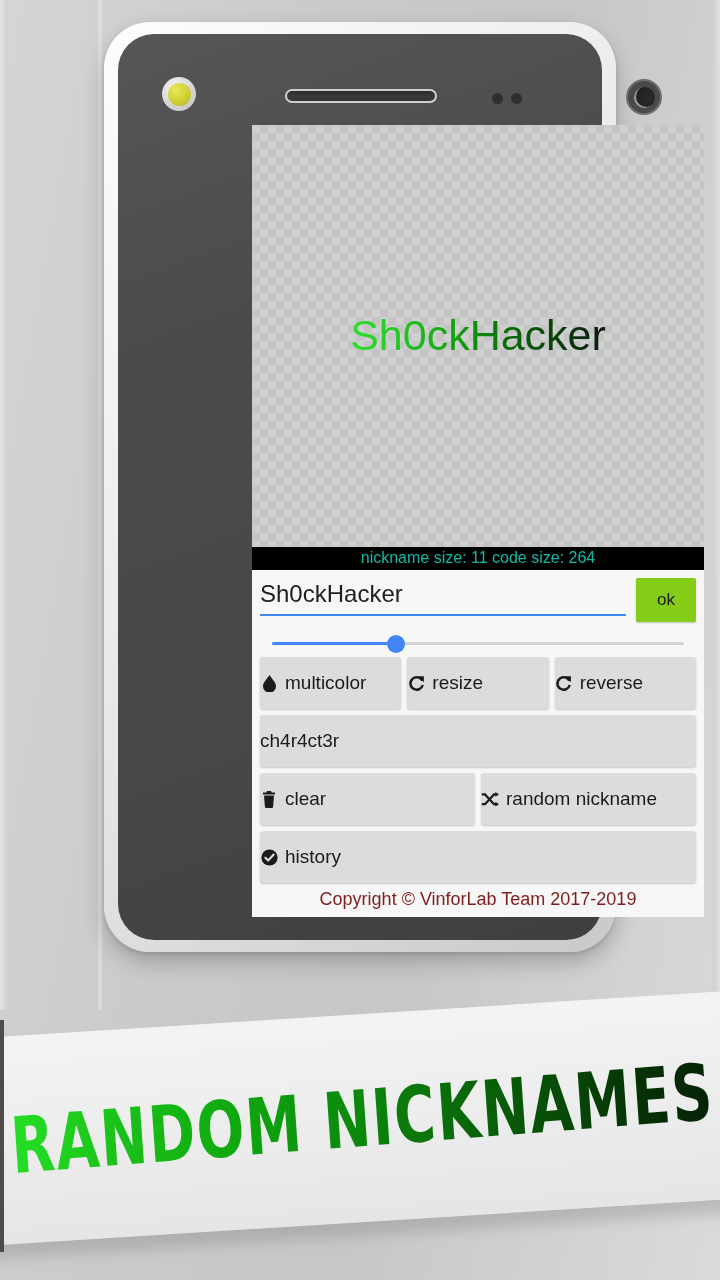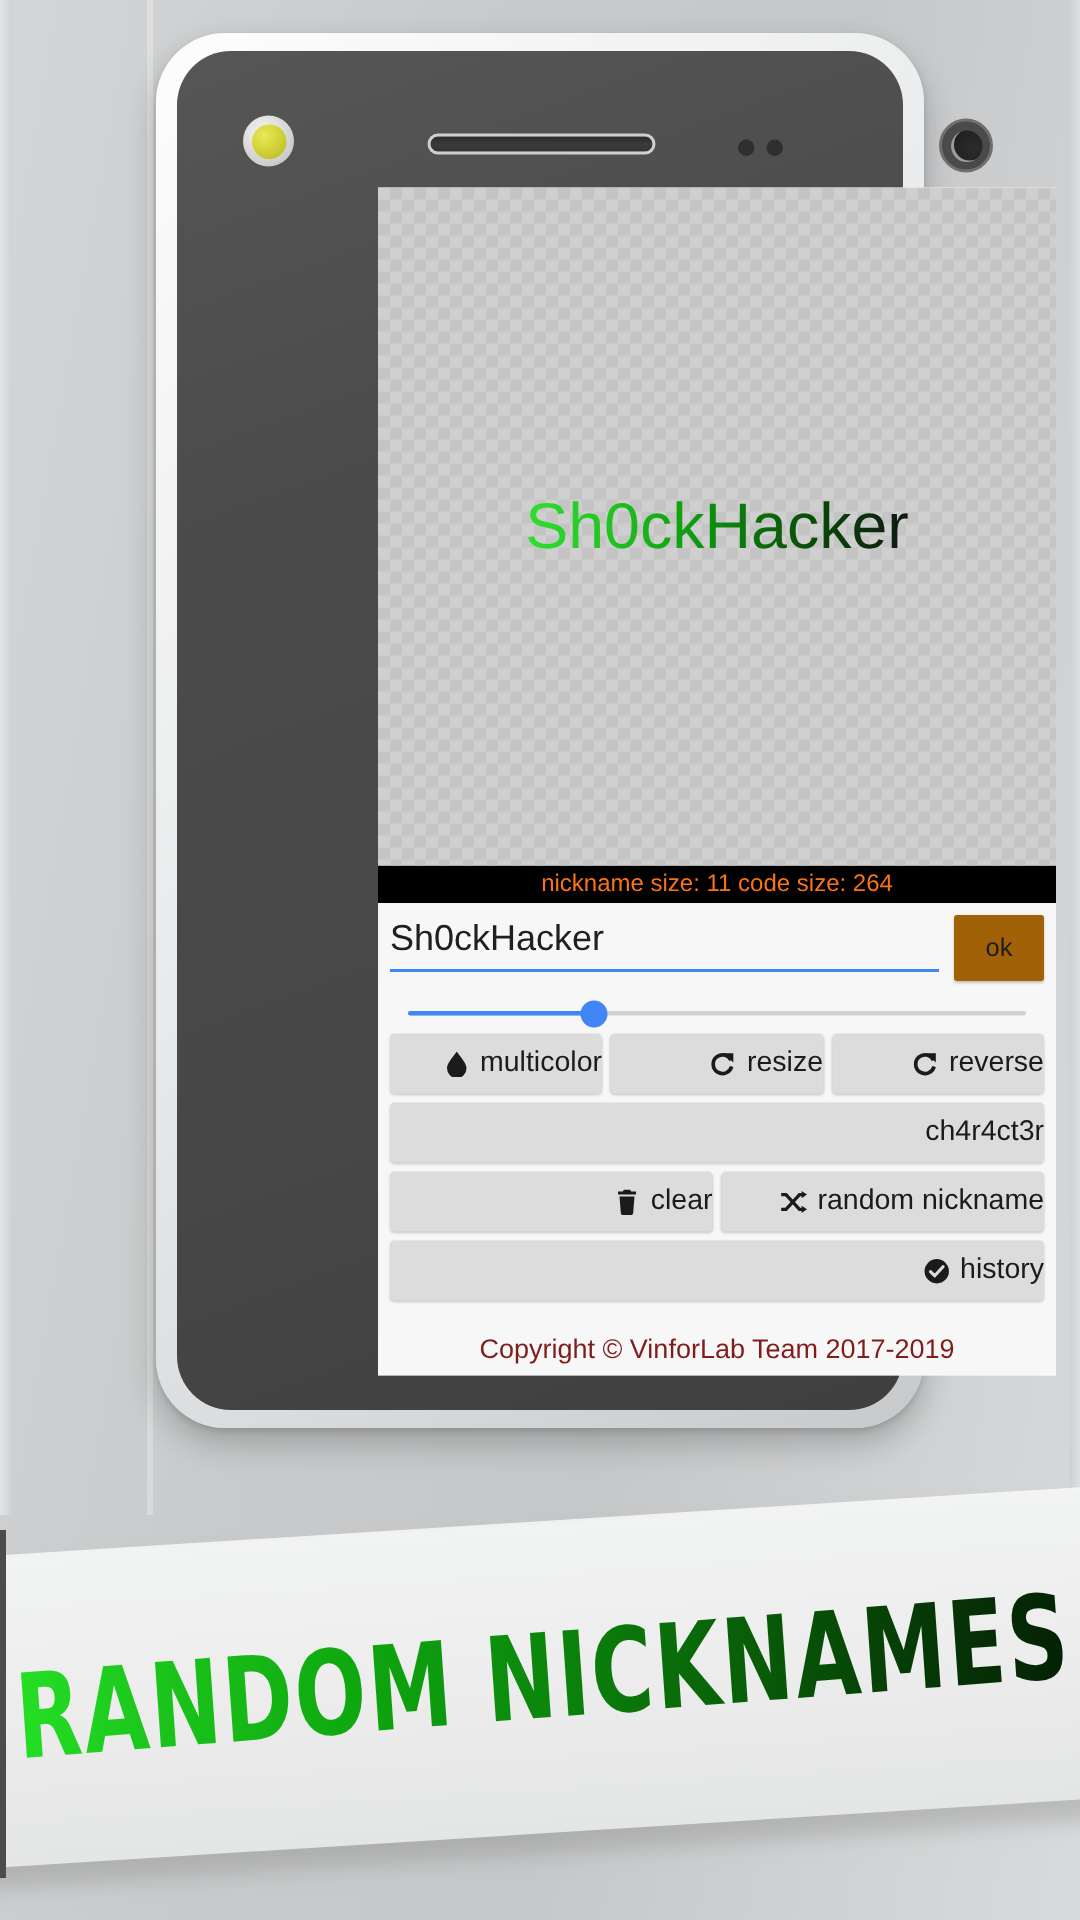--- a/index.html
+++ b/index.html
@@ -143,21 +143,21 @@
     background-clip: text;
     color: transparent;
     -webkit-text-fill-color: transparent;
     white-space: nowrap;
   }
 
   
   .status-bar {
     height: 25px;
     background: #000;
-    color: #f97316;
+    color: #14b8a6;
     font-size: 16px;
     display: flex;
     align-items: center;
     justify-content: center;
   }
 
   
   .controls {
     flex: 1;
     background: #f7f7f7;
@@ -184,21 +184,21 @@
     color: #202020;
     padding: 2px 0 6px 0;
   }
   .text-input-underline {
     height: 2px;
     background: #4285f4;
     width: 100%;
   }
   .ok-btn {
     width: 60px; height: 44px;
-    background: #a16207;
+    background: #84cc16;
     border: none;
     border-radius: 2px;
     font-family: "Liberation Sans", sans-serif;
     font-size: 17px;
     color: #1c1c1c;
     box-shadow: 0 1px 2px rgba(0,0,0,0.22);
     cursor: pointer;
   }
 
   
@@ -222,31 +222,31 @@
     background: #4285f4;
     transform: translate(-50%, -50%);
     cursor: pointer;
   }
 
   
   .btn-grid { display: flex; flex-direction: column; gap: 6px; }
   .btn-row { display: flex; gap: 6px; }
   .btn {
     flex: 1;
-    height: 40px;
+    height: 52px;
     background: #dcdcdc;
     border: none;
     border-radius: 3px;
     box-shadow: 0 1px 2px rgba(0,0,0,0.20);
     font-family: "Liberation Sans", sans-serif;
     font-size: 19px;
     color: #1b1b1b;
     display: flex;
     align-items: center;
-    justify-content: flex-end;
+    justify-content: flex-start;
     gap: 7px;
     cursor: pointer;
     white-space: nowrap;
   }
   .btn .ic {
     display: inline-flex;
     align-items: center;
     justify-content: center;
     width: 18px; height: 18px;
     flex: 0 0 auto;

